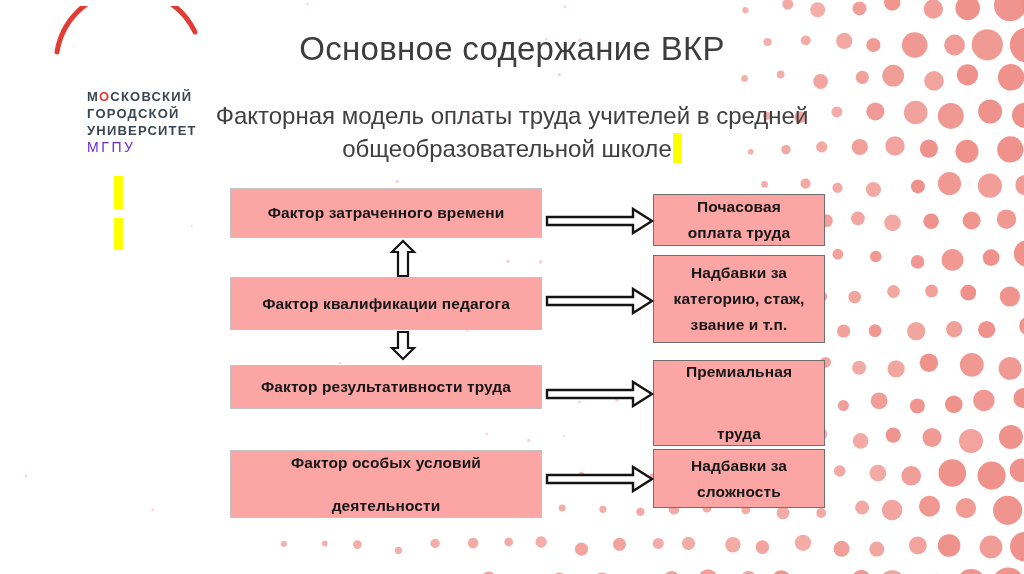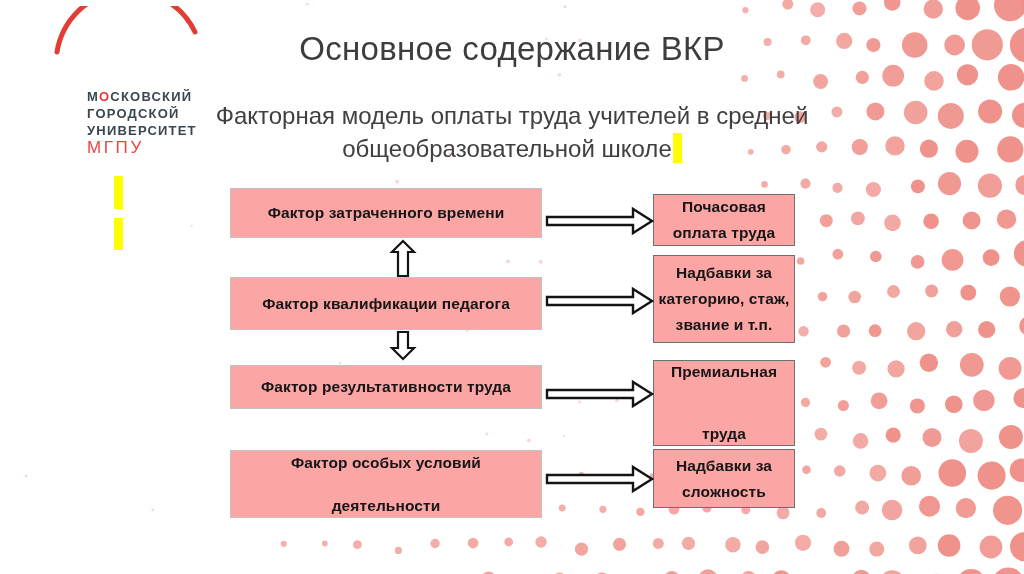--- a/index.html
+++ b/index.html
@@ -8,21 +8,21 @@
     background:#ffffff;overflow:hidden;
     font-family:"Liberation Sans",sans-serif;
   }
   
   #dots{position:absolute;left:0;top:0;width:1024px;height:574px;z-index:0;}
   
   #logo-arc{position:absolute;left:48px;top:6px;z-index:2;}
   #logo-text{position:absolute;left:87px;top:88px;z-index:2;}
   .logo-line{font-size:13px;font-weight:bold;letter-spacing:1.2px;color:#3a4650;line-height:17px;white-space:nowrap;}
   .logo-line .red-o{color:#e23d35;}
-  .logo-sub{font-size:17px;font-weight:400;letter-spacing:2.6px;color:#ef4444;line-height:17px;}
+  .logo-sub{font-size:14px;font-weight:400;letter-spacing:2.6px;color:#6d28d9;line-height:17px;}
   
   #title{
     position:absolute;left:0;top:30px;width:1024px;text-align:center;
     font-size:33px;font-weight:400;color:#3d3d3d;z-index:2;letter-spacing:0.3px;
   }
   #subtitle{
     position:absolute;left:62px;top:99px;width:900px;text-align:center;
     font-size:24px;font-weight:400;color:#404040;line-height:33px;z-index:2;
   }
   .caret{
@@ -33,21 +33,21 @@
   #ymark1{left:114px;top:176px;height:33px;}
   #ymark2{left:114px;top:218px;height:32px;}
   
   .fbox,.rbox{
     position:absolute;box-sizing:border-box;background:#fca5a5;
     display:flex;flex-direction:column;justify-content:center;align-items:center;
     text-align:center;font-weight:bold;font-size:15.5px;color:#161616;
     line-height:26px;z-index:1;letter-spacing:0.1px;
   }
   .fbox{left:230px;width:312px;border:1px solid #c2c2c2;}
-  .rbox{left:653px;width:142px;border:1px solid #6f6f6f;}
+  .rbox{left:653px;width:172px;border:1px solid #6f6f6f;}
   #fbox1{top:188px;height:50px;}
   #fbox2{top:277px;height:53px;}
   #fbox3{top:365px;height:44px;}
   #fbox4{top:450px;height:68px;line-height:27px;gap:16px;}
   #rbox1{top:194px;height:52px;}
   #rbox2{top:255px;height:88px;}
   #rbox3{top:360px;height:86px;gap:36px;}
   #rbox4{top:449px;height:59px;}
   .bline{display:block;}
   

